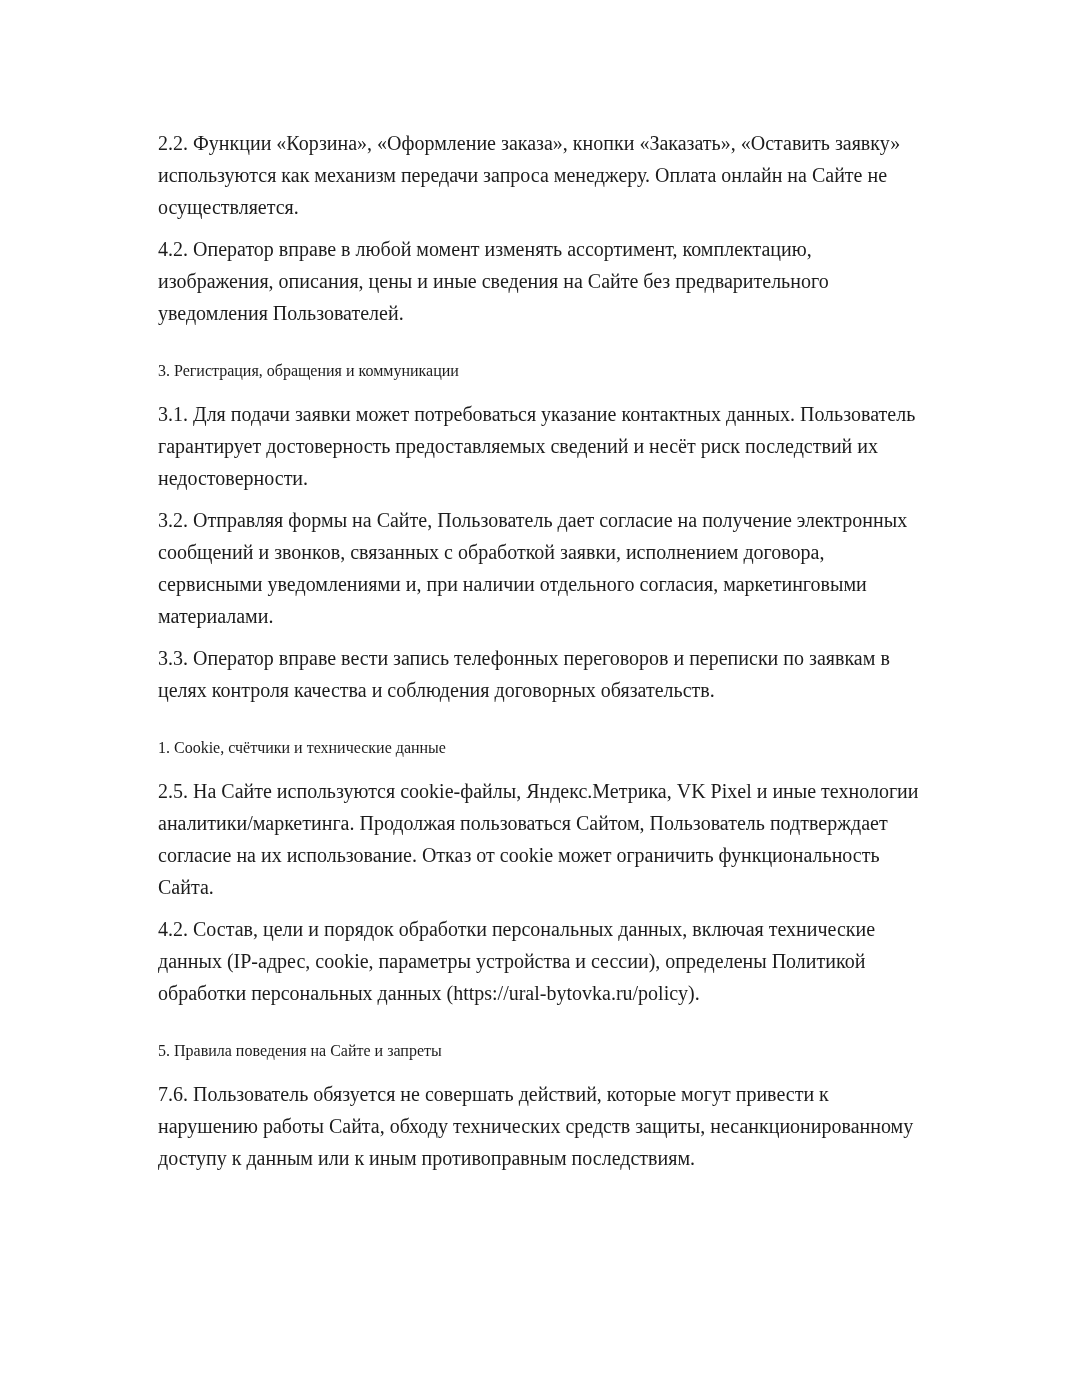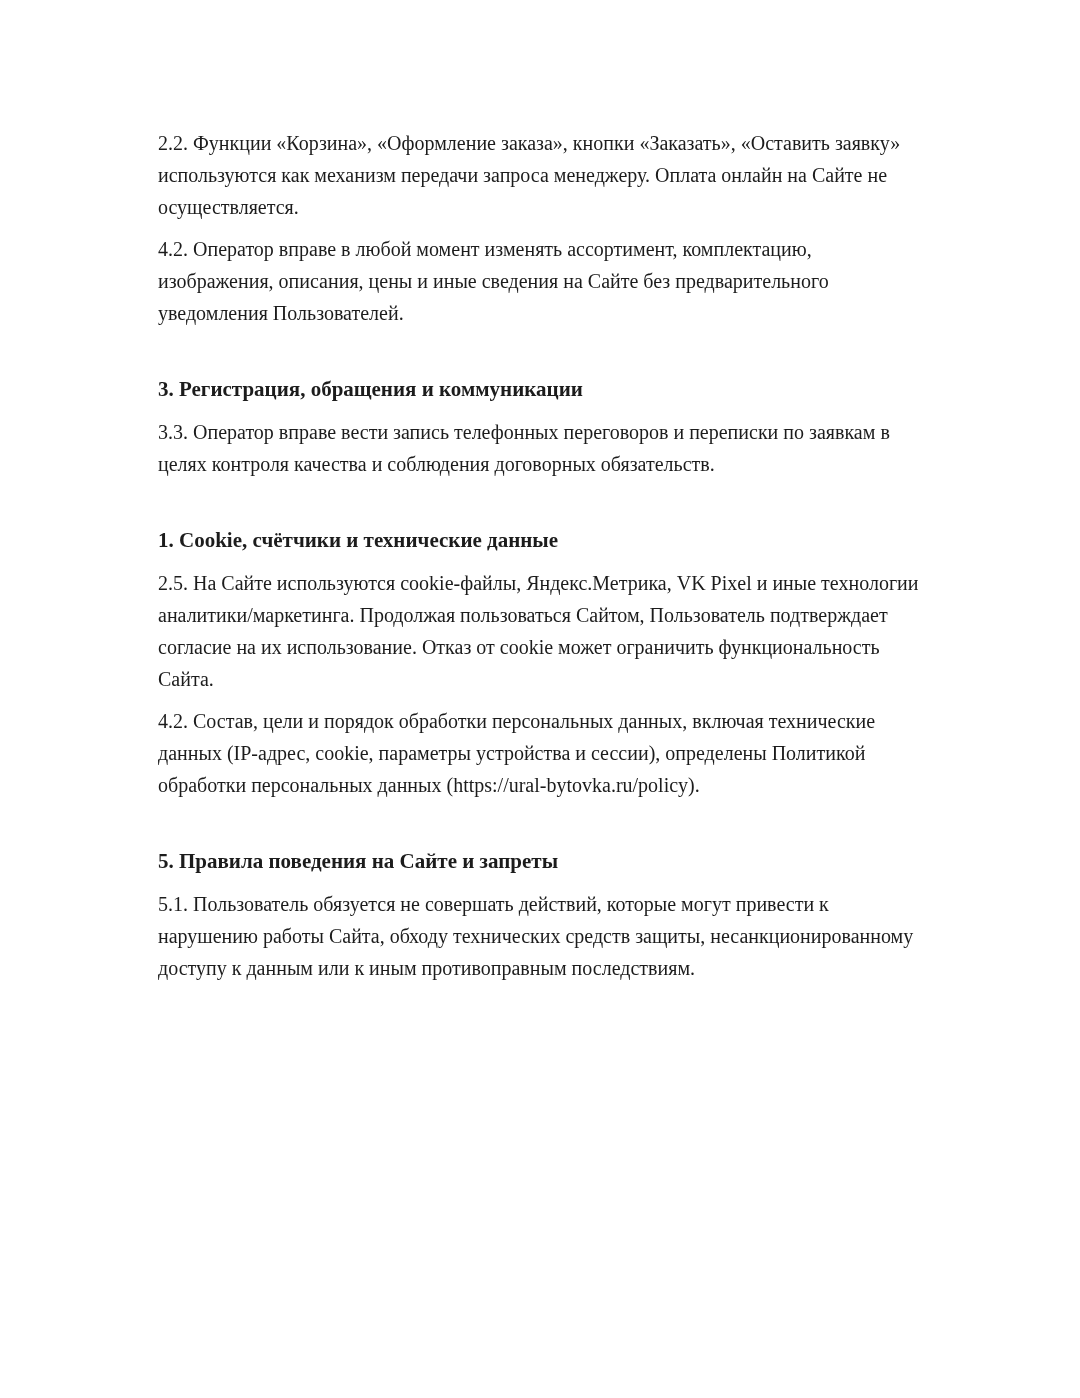--- a/index.html
+++ b/index.html
@@ -18,44 +18,46 @@
     font-size: 20px;
     line-height: 32px;
     color: #1c1c1c;
     overflow: hidden;
   }
   .para {
     margin: 0 0 10px 0;
     text-align: left;
   }
   .section-heading {
-    font-size: 21px;
+    font-size: 16px;
     line-height: 32px;
-    font-weight: bold;
-    margin: 44px 0 11px 0;
+    font-weight: normal;
+    margin: 26px 0 11px 0;
   }
 </style>
 </head>
 <body>
 
 <div class="page">
 
   <p class="para">2.2. Функции «Корзина», «Оформление заказа», кнопки «Заказать», «Оставить заявку» используются как механизм передачи запроса менеджеру. Оплата онлайн на Сайте не осуществляется.</p>
 
   <p class="para">4.2. Оператор вправе в любой момент изменять ассортимент, комплектацию, изображения, описания, цены и иные сведения на Сайте без предварительного уведомления Пользователей.</p>
 
   <h2 class="section-heading">3. Регистрация, обращения и коммуникации</h2>
 
+  <p class="para">3.1. Для подачи заявки может потребоваться указание контактных данных. Пользователь гарантирует достоверность предоставляемых сведений и несёт риск последствий их недостоверности.</p>
 
+  <p class="para">3.2. Отправляя формы на Сайте, Пользователь дает согласие на получение электронных сообщений и звонков, связанных с обработкой заявки, исполнением договора, сервисными уведомлениями и, при наличии отдельного согласия, маркетинговыми материалами.</p>
 
   <p class="para">3.3. Оператор вправе вести запись телефонных переговоров и переписки по заявкам в целях контроля качества и соблюдения договорных обязательств.</p>
 
   <h2 class="section-heading">1. Cookie, счётчики и технические данные</h2>
 
   <p class="para">2.5. На Сайте используются cookie-файлы, Яндекс.Метрика, VK Pixel и иные технологии аналитики/маркетинга. Продолжая пользоваться Сайтом, Пользователь подтверждает согласие на их использование. Отказ от cookie может ограничить функциональность Сайта.</p>
 
   <p class="para">4.2. Состав, цели и порядок обработки персональных данных, включая технические данных (IP-адрес, cookie, параметры устройства и сессии), определены Политикой обработки персональных данных (https://ural-bytovka.ru/policy).</p>
 
   <h2 class="section-heading">5. Правила поведения на Сайте и запреты</h2>
 
-  <p class="para">5.1. Пользователь обязуется не совершать действий, которые могут привести к нарушению работы Сайта, обходу технических средств защиты, несанкционированному доступу к данным или к иным противоправным последствиям.</p>
+  <p class="para">7.6. Пользователь обязуется не совершать действий, которые могут привести к нарушению работы Сайта, обходу технических средств защиты, несанкционированному доступу к данным или к иным противоправным последствиям.</p>
 
 </div>
 
 </body></html>

